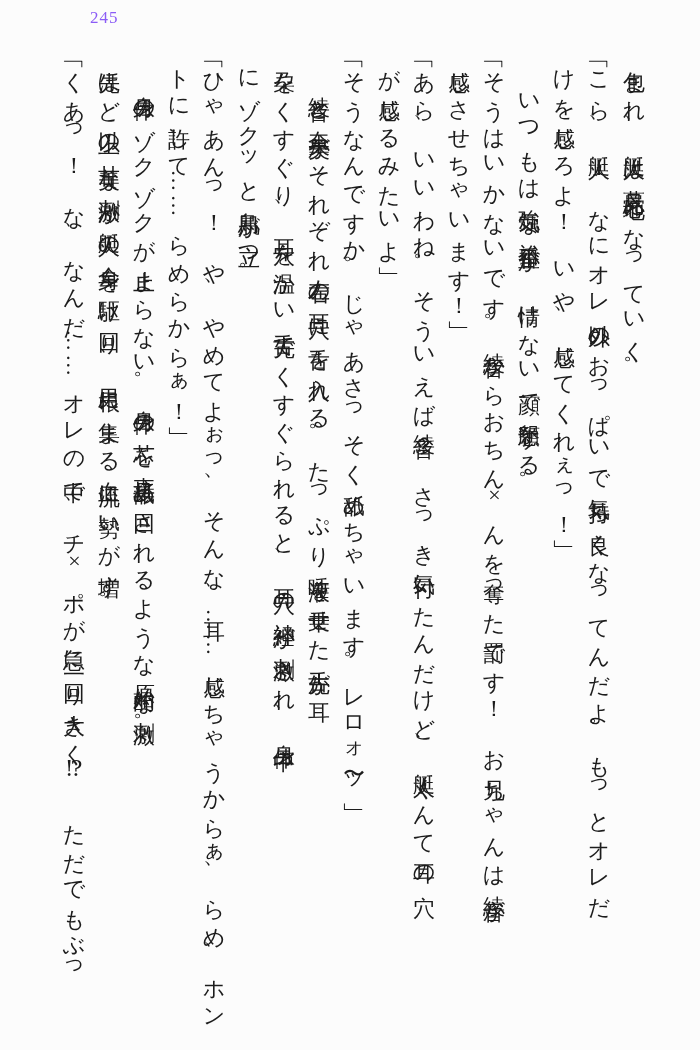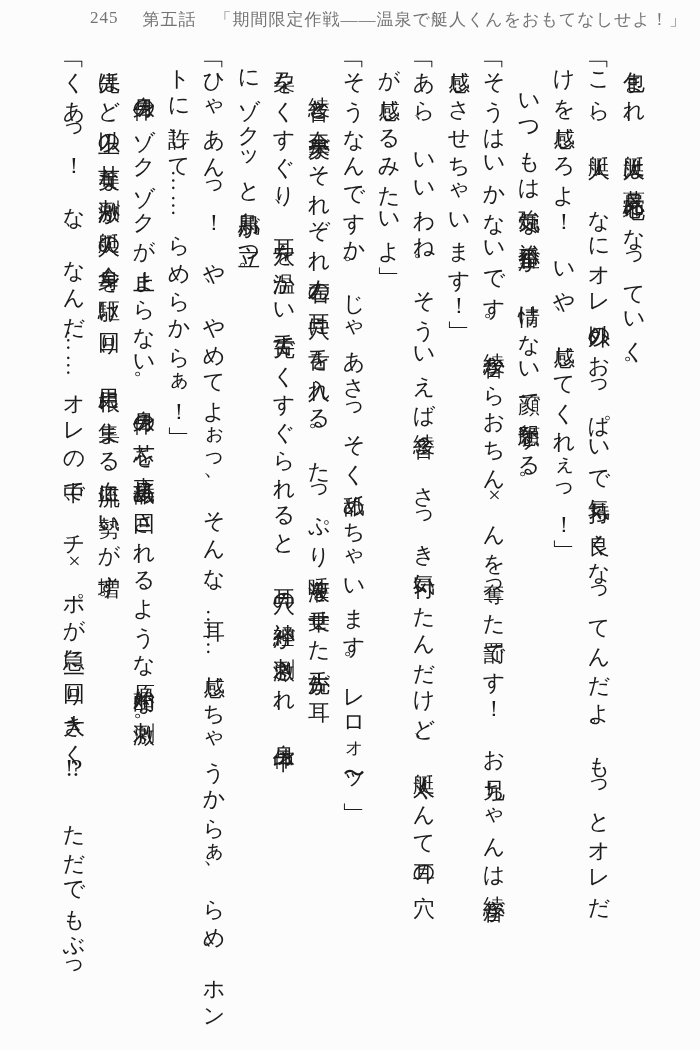--- a/index.html
+++ b/index.html
@@ -18,25 +18,25 @@
     width: 700px;
     height: 1050px;
     background: #fcfcfc;
     color: #1e1e1e;
   }
   .page-header {
     position: absolute;
     top: 8px;
     left: 90px;
     display: flex;
-    align-items: flex-start;
-    gap: 24px;
+    align-items: flex-end;
+    gap: 38px;
     font-size: 17px;
     letter-spacing: 1px;
-    color: #737373;
+    color: #8b5cf6;
     white-space: nowrap;
   }
   .body-text {
     position: absolute;
     top: 54px;
     right: 48px;
     height: 972px;
     writing-mode: vertical-rl;
     text-orientation: mixed;
     font-size: 22px;
@@ -51,21 +51,20 @@
     white-space: nowrap;
   }
 </style>
 </head>
 <body>
 
 <div class="page">
 
   <header class="page-header">
     <span>245</span>
-    <span>第五話　「期間限定作戦——温泉で艇人くんをおもてなしせよ！」</span>
   </header>
 
   <main class="body-text">
     <p>包まれ、艇人は夢見心地になっていく。</p>
     <p>「こら、艇人！　なにオレ以外のおっぱいで気持ち良くなってんだよ。もっとオレだ</p>
     <p>けを感じろよ！　いや、感じてくれぇっ！」</p>
     <p>　いつもは強気な裕香里が、情けない顔で懇願する。</p>
     <p>「そうはいかないです。綾音からおちん×んを奪った罰です！　お兄ちゃんは綾音が</p>
     <p>感じさせちゃいます！」</p>
     <p>「あら、いいわね。そういえば綾音？　さっき気付いたんだけど、艇人くんて耳の穴</p>

